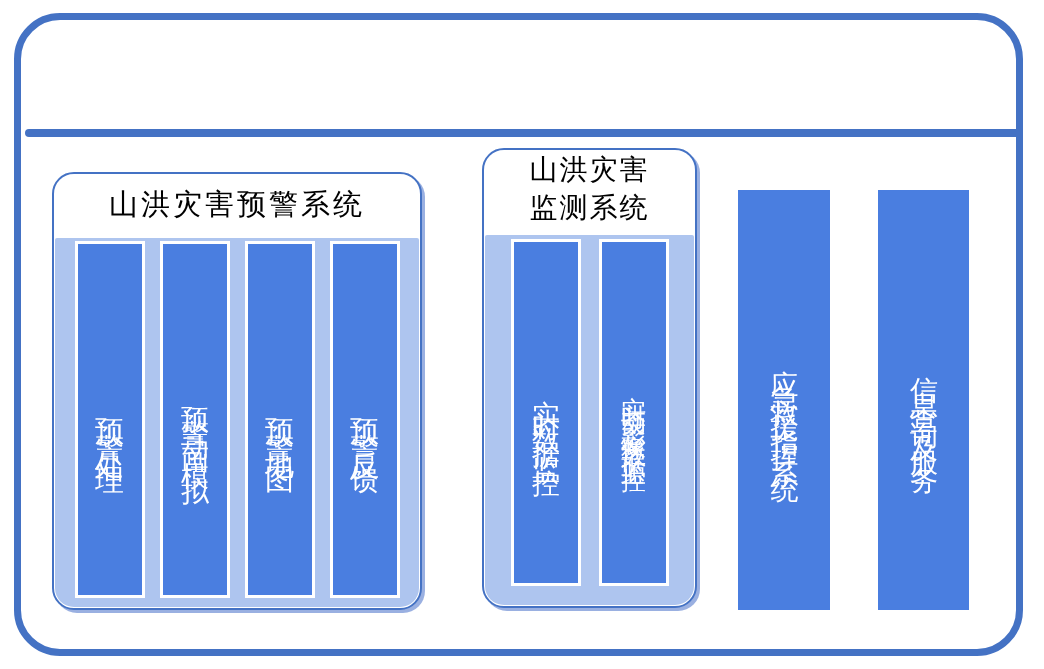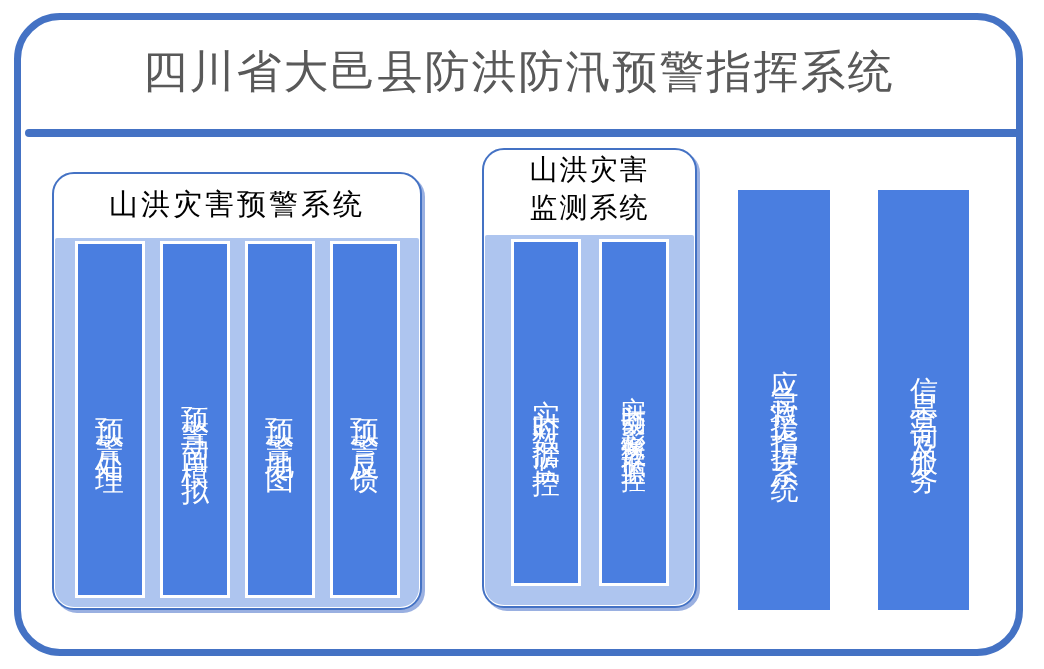--- a/index.html
+++ b/index.html
@@ -117,21 +117,20 @@
   .ls-8  { font-size: 28px; letter-spacing: 15px; padding-top: 13px; }
   .ls-10 { font-size: 25px; letter-spacing: 8px;  padding-top: 7px;  }
 </style>
 </head>
 <body>
 
 <div id="stage">
 
   <div class="frame"></div>
 
-  <div class="main-title">四川省大邑县防洪防汛预警指挥系统</div>
 
   <div class="divider"></div>
 
   <div class="group group-warning">
     <div class="group-title">山洪灾害预警系统</div>
     <div class="tray">
       <div class="bar">
         <span class="v-text ls-4">预警处理</span>
       </div>
       <div class="bar">

